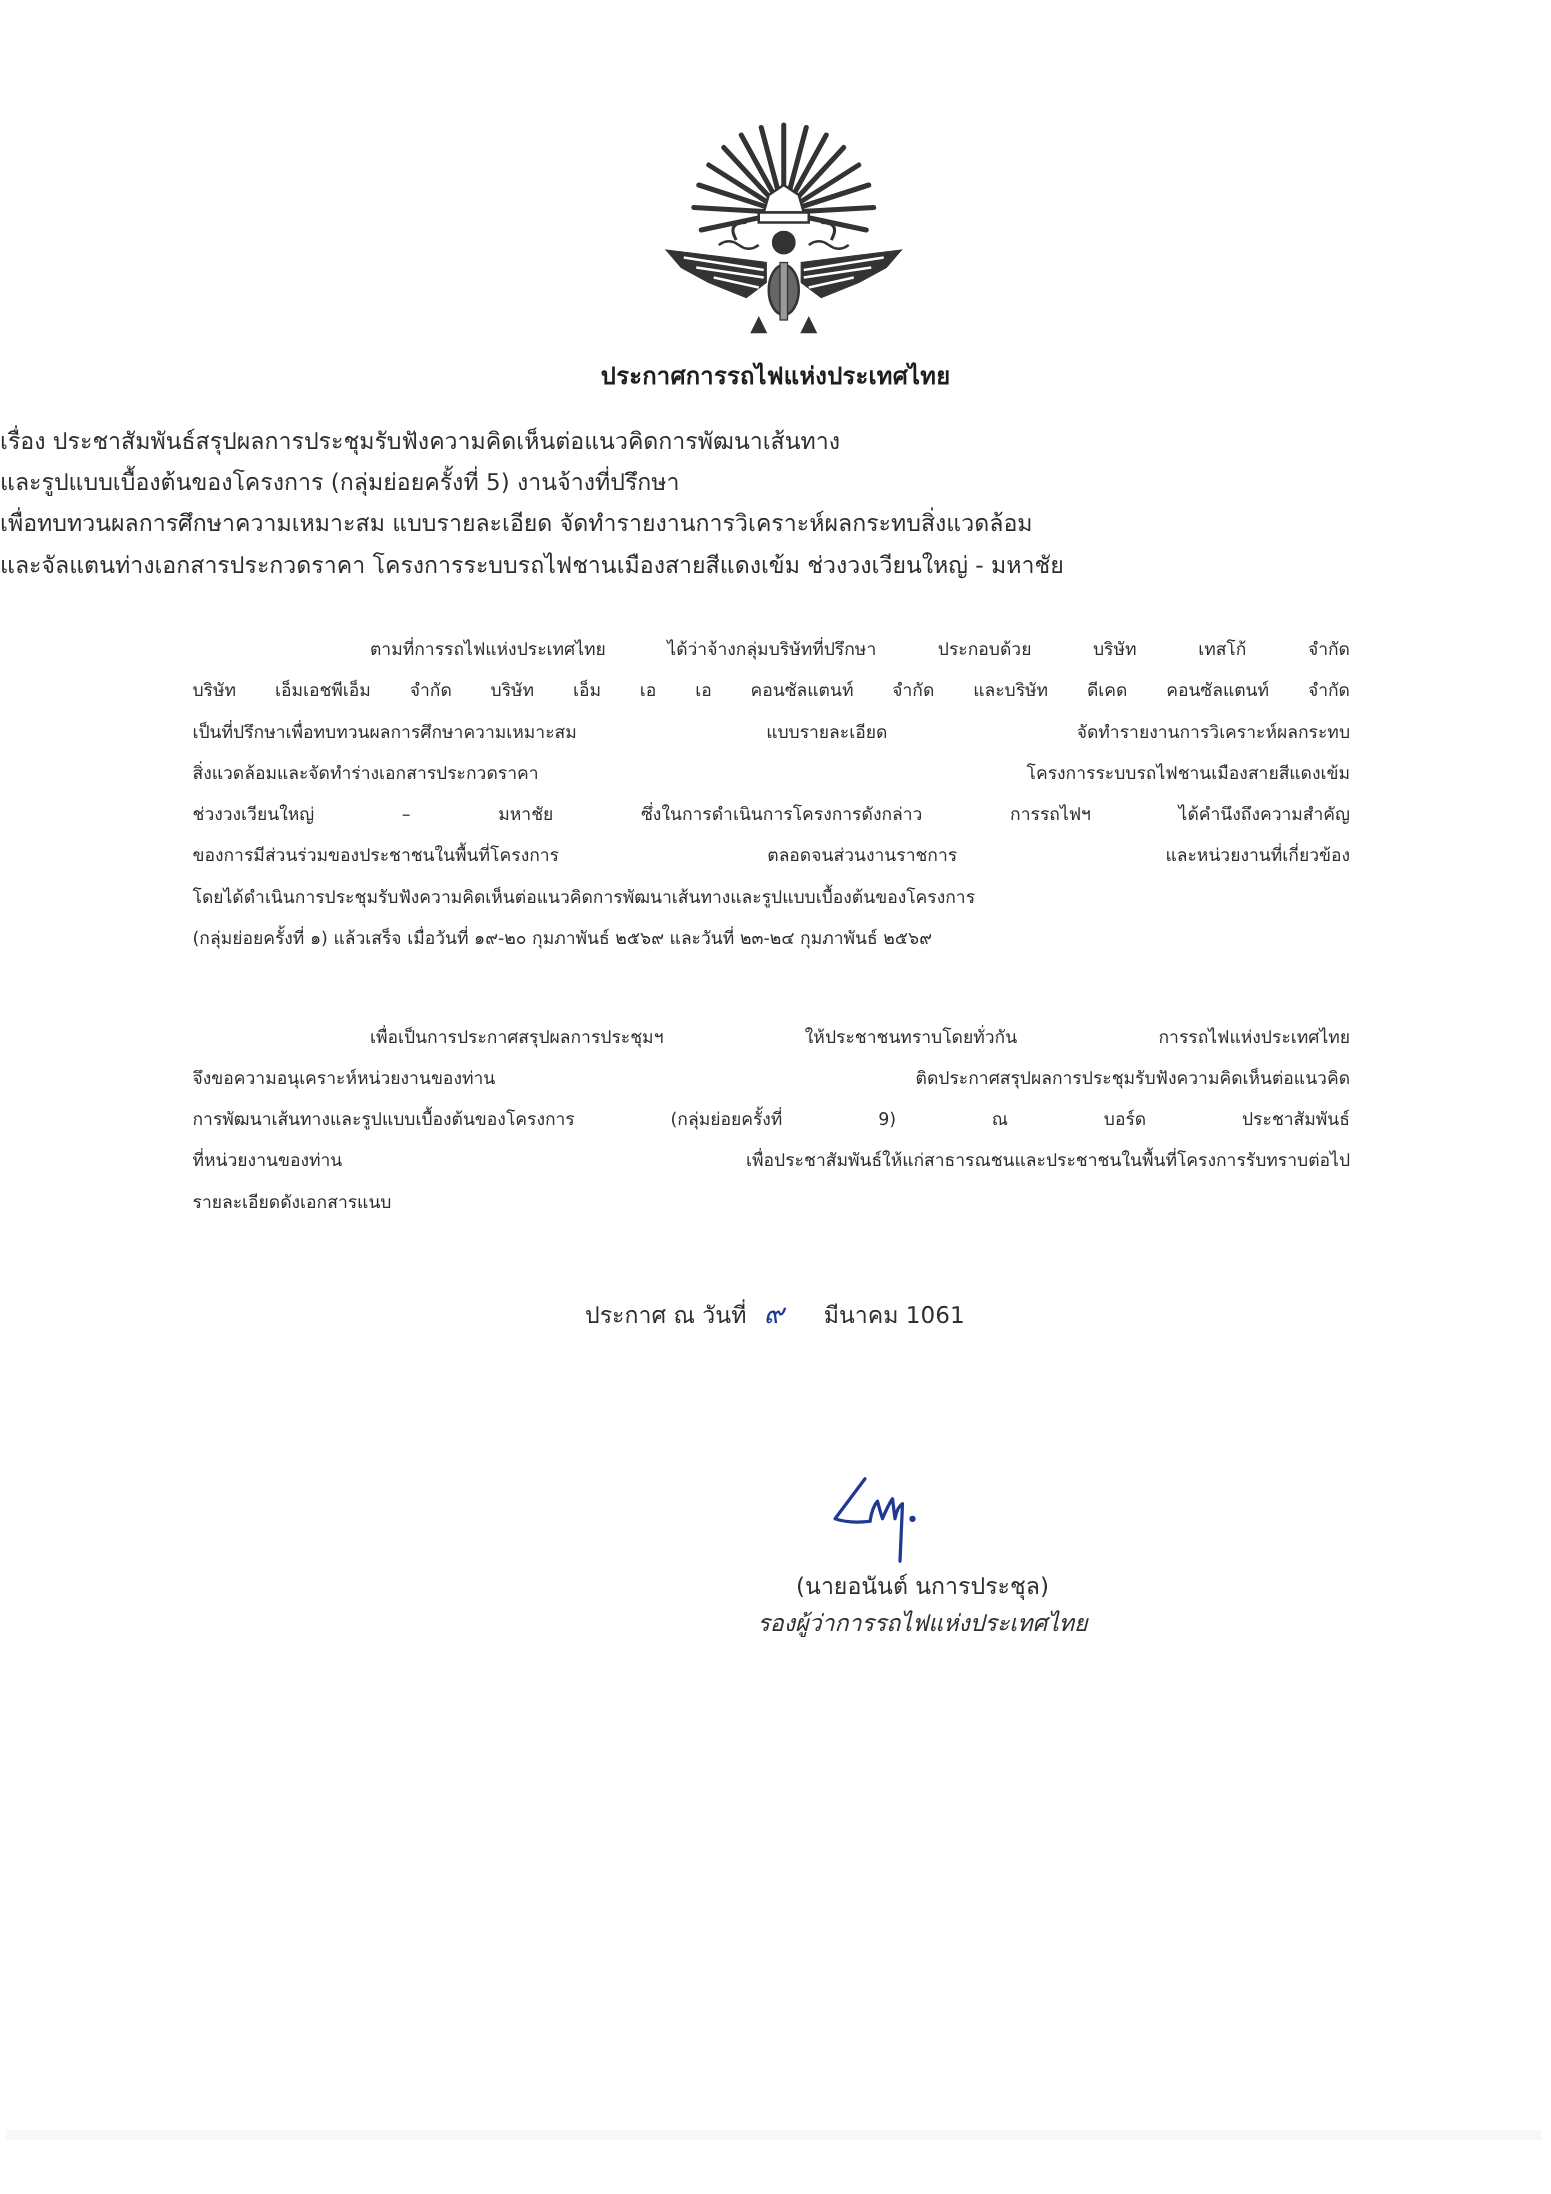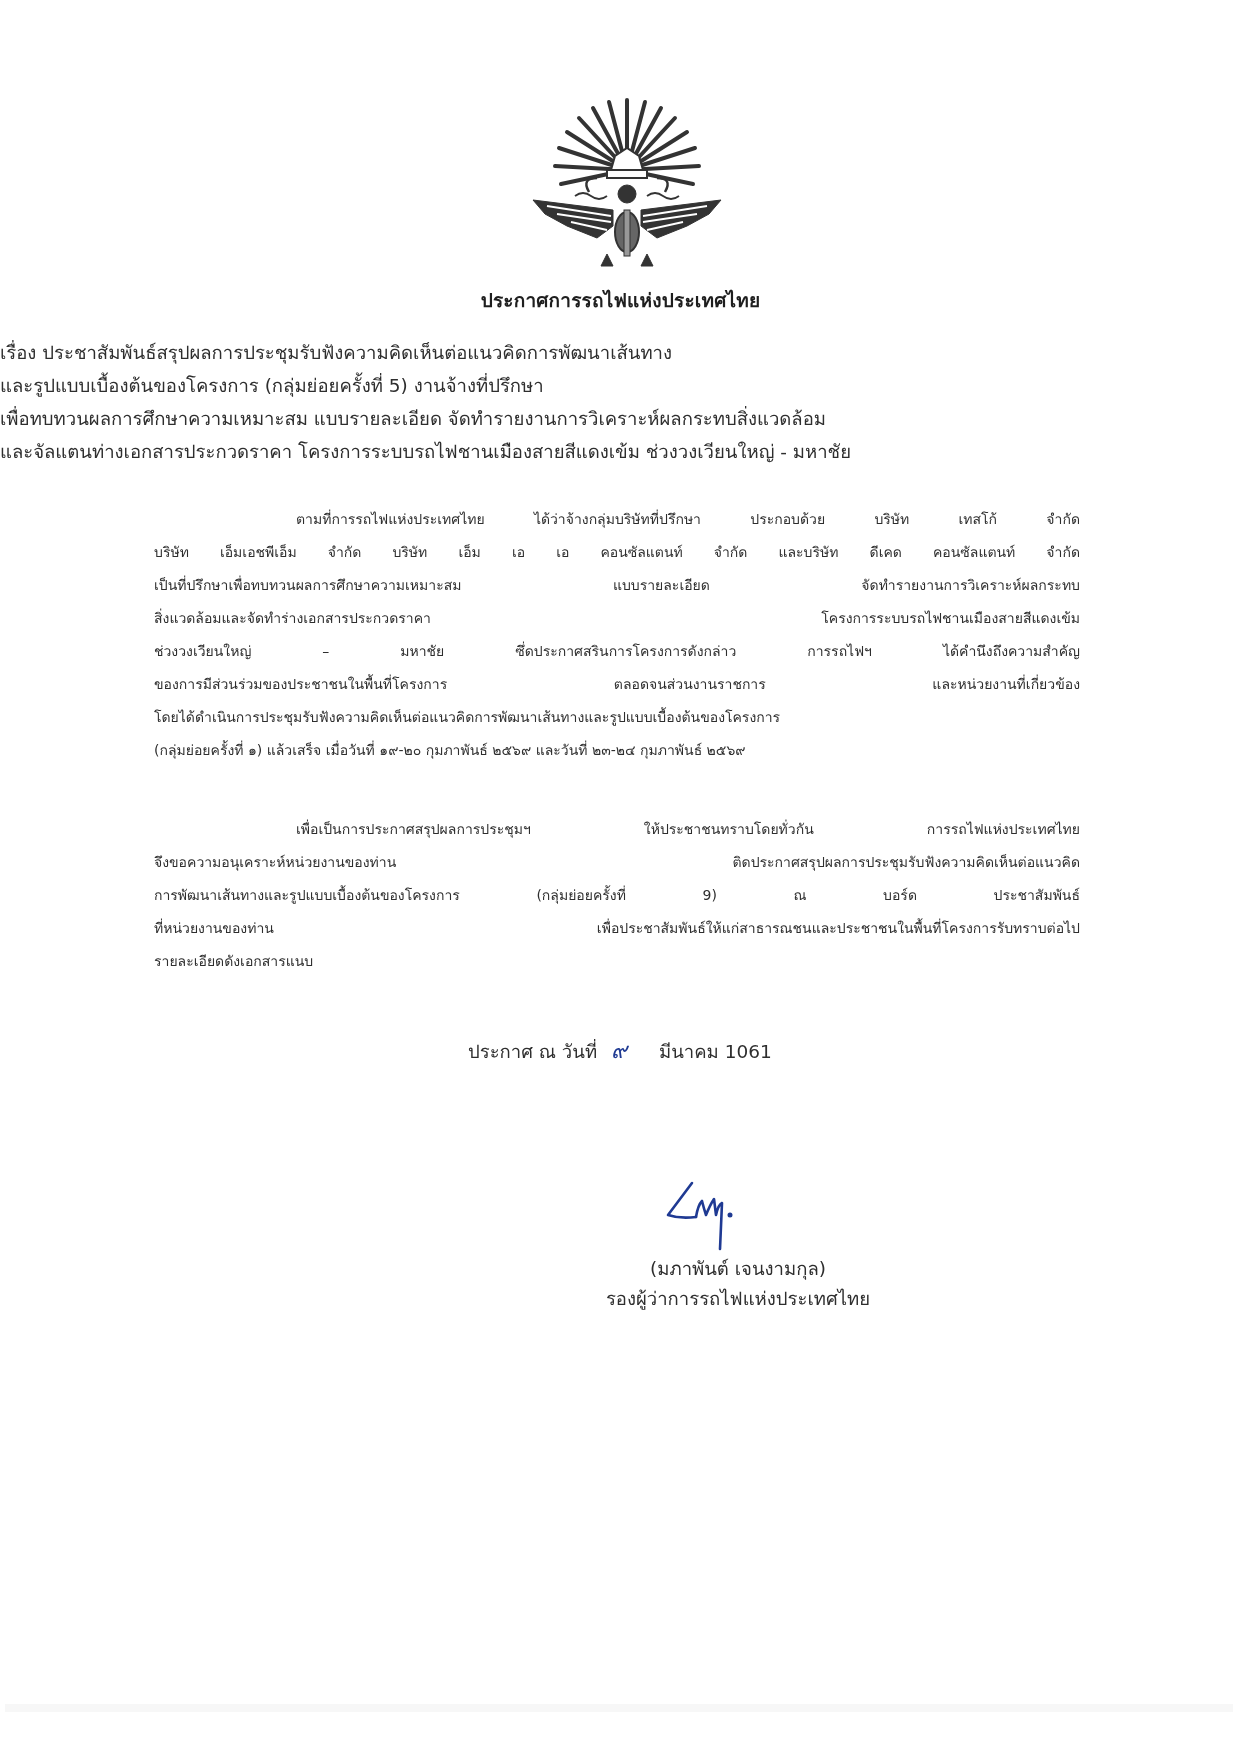--- a/index.html
+++ b/index.html
@@ -32,21 +32,21 @@
       color: #1f3a93; font-family: "DejaVu Serif", serif; font-style: italic; font-size: 22px;
       display: inline-block; margin: 0 26px 0 8px;
     }
     .signature { position: absolute; left: 660px; top: 1175px; width: 110px; height: 78px; }
     .sig-name {
       position: absolute; left: 0; width: 1241px; top: 1254px; text-align: center;
       padding-left: 235px; box-sizing: border-box; font-size: 18.5px; color: #2e2e2e;
     }
     .sig-title {
       position: absolute; left: 0; width: 1241px; top: 1284px; text-align: center;
-      padding-left: 235px; box-sizing: border-box; font-size: 18.5px; color: #2e2e2e;
+      padding-left: 235px; box-sizing: border-box; font-size: 18.5px; color: #2e2e2e; font-style: italic;
     }
     .scan-artifact {
       position: absolute; left: 5px; top: 1704px; width: 1228px; height: 8px; background: #f7f7f7;
     }
   </style>
 </head>
 <body>
 
 <div class="page">
 
@@ -103,21 +103,21 @@
     <div class="subject-line" style="top:371px">และรูปแบบเบื้องต้นของโครงการ (กลุ่มย่อยครั้งที่ 5) งานจ้างที่ปรึกษา</div>
     <div class="subject-line" style="top:404px">เพื่อทบทวนผลการศึกษาความเหมาะสม แบบรายละเอียด จัดทำรายงานการวิเคราะห์ผลกระทบสิ่งแวดล้อม</div>
     <div class="subject-line" style="top:437px">และจัลแตนท่างเอกสารประกวดราคา โครงการระบบรถไฟชานเมืองสายสีแดงเข้ม ช่วงวงเวียนใหญ่ - มหาชัย</div>
   </div>
 
   <div>
     <div class="body-line indent" style="top:508px">ตามที่การรถไฟแห่งประเทศไทย ได้ว่าจ้างกลุ่มบริษัทที่ปรึกษา ประกอบด้วย บริษัท เทสโก้ จำกัด</div>
     <div class="body-line" style="top:541px">บริษัท เอ็มเอชพีเอ็ม จำกัด บริษัท เอ็ม เอ เอ คอนซัลแตนท์ จำกัด และบริษัท ดีเคด คอนซัลแตนท์ จำกัด</div>
     <div class="body-line" style="top:574px">เป็นที่ปรึกษาเพื่อทบทวนผลการศึกษาความเหมาะสม แบบรายละเอียด จัดทำรายงานการวิเคราะห์ผลกระทบ</div>
     <div class="body-line" style="top:607px">สิ่งแวดล้อมและจัดทำร่างเอกสารประกวดราคา โครงการระบบรถไฟชานเมืองสายสีแดงเข้ม</div>
-    <div class="body-line" style="top:640px">ช่วงวงเวียนใหญ่ – มหาชัย ซึ่ดประกาศสรินการโครงการดังกล่าว การรถไฟฯ ได้คำนึงถึงความสำคัญ</div>
+    <div class="body-line" style="top:640px">ช่วงวงเวียนใหญ่ – มหาชัย ซึ่งในการดำเนินการโครงการดังกล่าว การรถไฟฯ ได้คำนึงถึงความสำคัญ</div>
     <div class="body-line" style="top:673px">ของการมีส่วนร่วมของประชาชนในพื้นที่โครงการ ตลอดจนส่วนงานราชการ และหน่วยงานที่เกี่ยวข้อง</div>
     <div class="body-line" style="top:706px">โดยได้ดำเนินการประชุมรับฟังความคิดเห็นต่อแนวคิดการพัฒนาเส้นทางและรูปแบบเบื้องต้นของโครงการ</div>
     <div class="body-line last" style="top:739px">(กลุ่มย่อยครั้งที่ ๑) แล้วเสร็จ เมื่อวันที่ ๑๙-๒๐ กุมภาพันธ์ ๒๕๖๙ และวันที่ ๒๓-๒๔ กุมภาพันธ์ ๒๕๖๙</div>
   </div>
 
   <div>
     <div class="body-line indent" style="top:818px">เพื่อเป็นการประกาศสรุปผลการประชุมฯ ให้ประชาชนทราบโดยทั่วกัน การรถไฟแห่งประเทศไทย</div>
     <div class="body-line" style="top:851px">จึงขอความอนุเคราะห์หน่วยงานของท่าน ติดประกาศสรุปผลการประชุมรับฟังความคิดเห็นต่อแนวคิด</div>
     <div class="body-line" style="top:884px">การพัฒนาเส้นทางและรูปแบบเบื้องต้นของโครงการ (กลุ่มย่อยครั้งที่ 9) ณ บอร์ด ประชาสัมพันธ์</div>
     <div class="body-line" style="top:917px">ที่หน่วยงานของท่าน เพื่อประชาสัมพันธ์ให้แก่สาธารณชนและประชาชนในพื้นที่โครงการรับทราบต่อไป</div>
@@ -131,17 +131,17 @@
   </div>
 
   <svg class="signature" viewBox="0 0 110 78">
     <g fill="none" stroke="#1f3a93" stroke-width="2.6" stroke-linecap="round" stroke-linejoin="round">
       <path d="M32 8 L8 40 Q20 44 36 42"></path>
       <path d="M36 42 Q38 30 42 26 Q44 34 46 40 Q50 30 54 24 L56 40 Q58 30 62 28 L60 74"></path>
       <circle cx="70" cy="40" r="1.2" fill="#1f3a93"></circle>
     </g>
   </svg>
 
-  <div class="sig-name">(มภาพันต์  เจนงามกุล)</div>
+  <div class="sig-name">(นายอนันต์  นการประชุล)</div>
   <div class="sig-title">รองผู้ว่าการรถไฟแห่งประเทศไทย</div>
 
   <div class="scan-artifact"></div>
 </div>
 
 </body></html>

